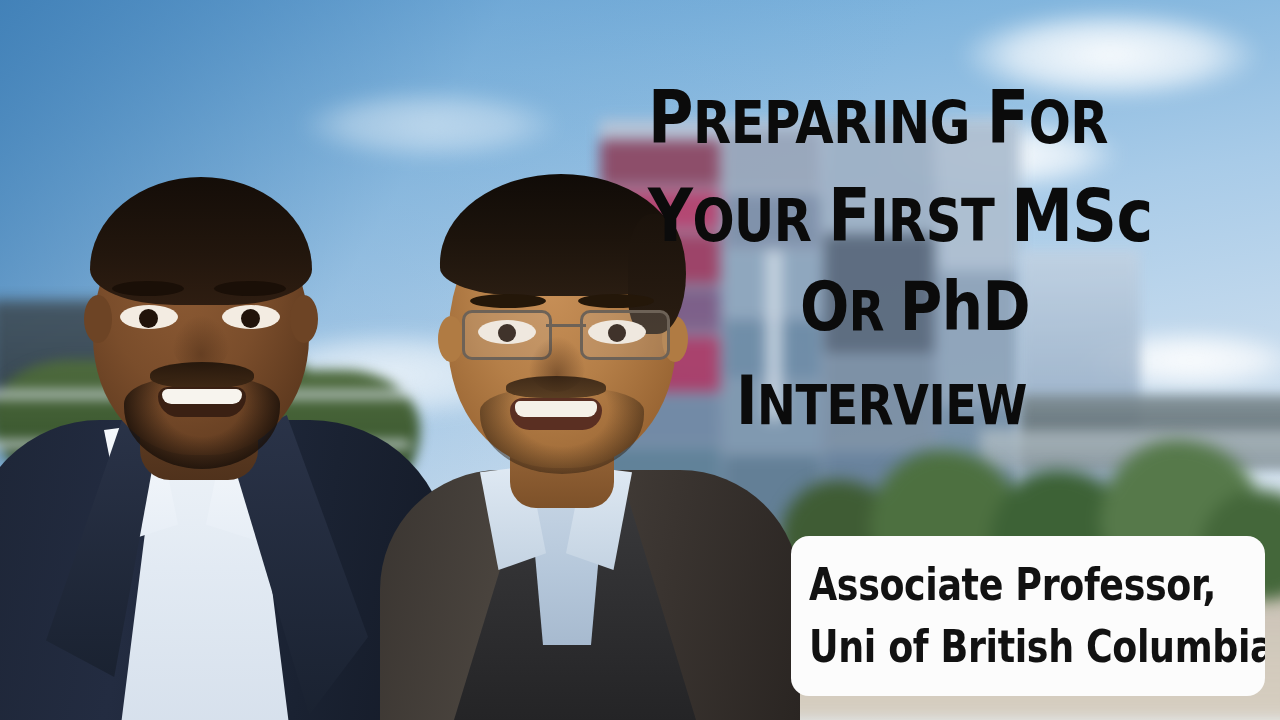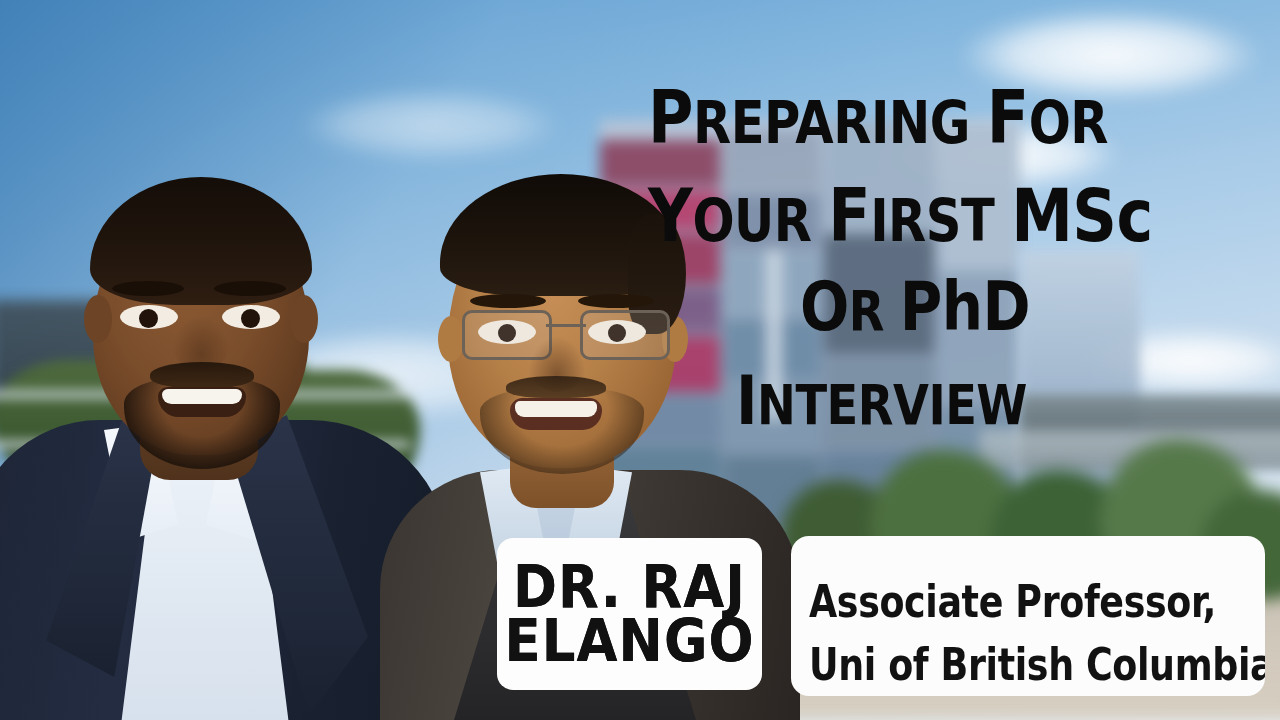--- a/index.html
+++ b/index.html
@@ -348,21 +348,21 @@
 
   
   #affiliation-box {
     position: absolute;
     left: 791px; top: 536px; width: 474px; height: 160px;
     background: #fcfcfc;
     border-radius: 18px;
     overflow: hidden;
     display: flex;
     flex-direction: column;
-    justify-content: flex-end;
+    justify-content: center;
     padding-left: 18px;
     box-sizing: border-box;
   }
   .affil-line {
     font-family: "DejaVu Sans Condensed", "Liberation Sans Narrow", "Liberation Sans", sans-serif;
     font-weight: bold;
     font-size: 44px;
     line-height: 1.42;
     color: #121212;
     letter-spacing: -0.4px;
@@ -507,23 +507,19 @@
   <div class="title-block" id="title-line-2">
     <span><span class="sc-big">Y</span><span class="sc-sm">OUR</span><span class="sc-sm">&nbsp;</span><span class="sc-big">F</span><span class="sc-sm">IRST</span><span class="sc-sm">&nbsp;</span><span class="sc-big">M</span><span class="sc-big">Sc</span></span>
   </div>
   <div class="title-block" id="title-line-3">
     <span><span class="sc-big">O</span><span class="sc-sm">R</span><span class="sc-sm">&nbsp;</span><span class="sc-big">P</span><span class="sc-big">hD</span></span>
   </div>
   <div class="title-block" id="title-line-4">
     <span><span class="sc-big">I</span><span class="sc-sm">NTERVIEW</span></span>
   </div>
 
-  <div id="name-badge">
-    <div class="name-line">DR. RAJ</div>
-    <div class="name-line">ELANGO</div>
-  </div>
 
   <div id="affiliation-box">
     <div class="affil-line">Associate Professor,</div>
     <div class="affil-line">Uni of British Columbia</div>
   </div>
 
 </div>
 
 </body></html>

